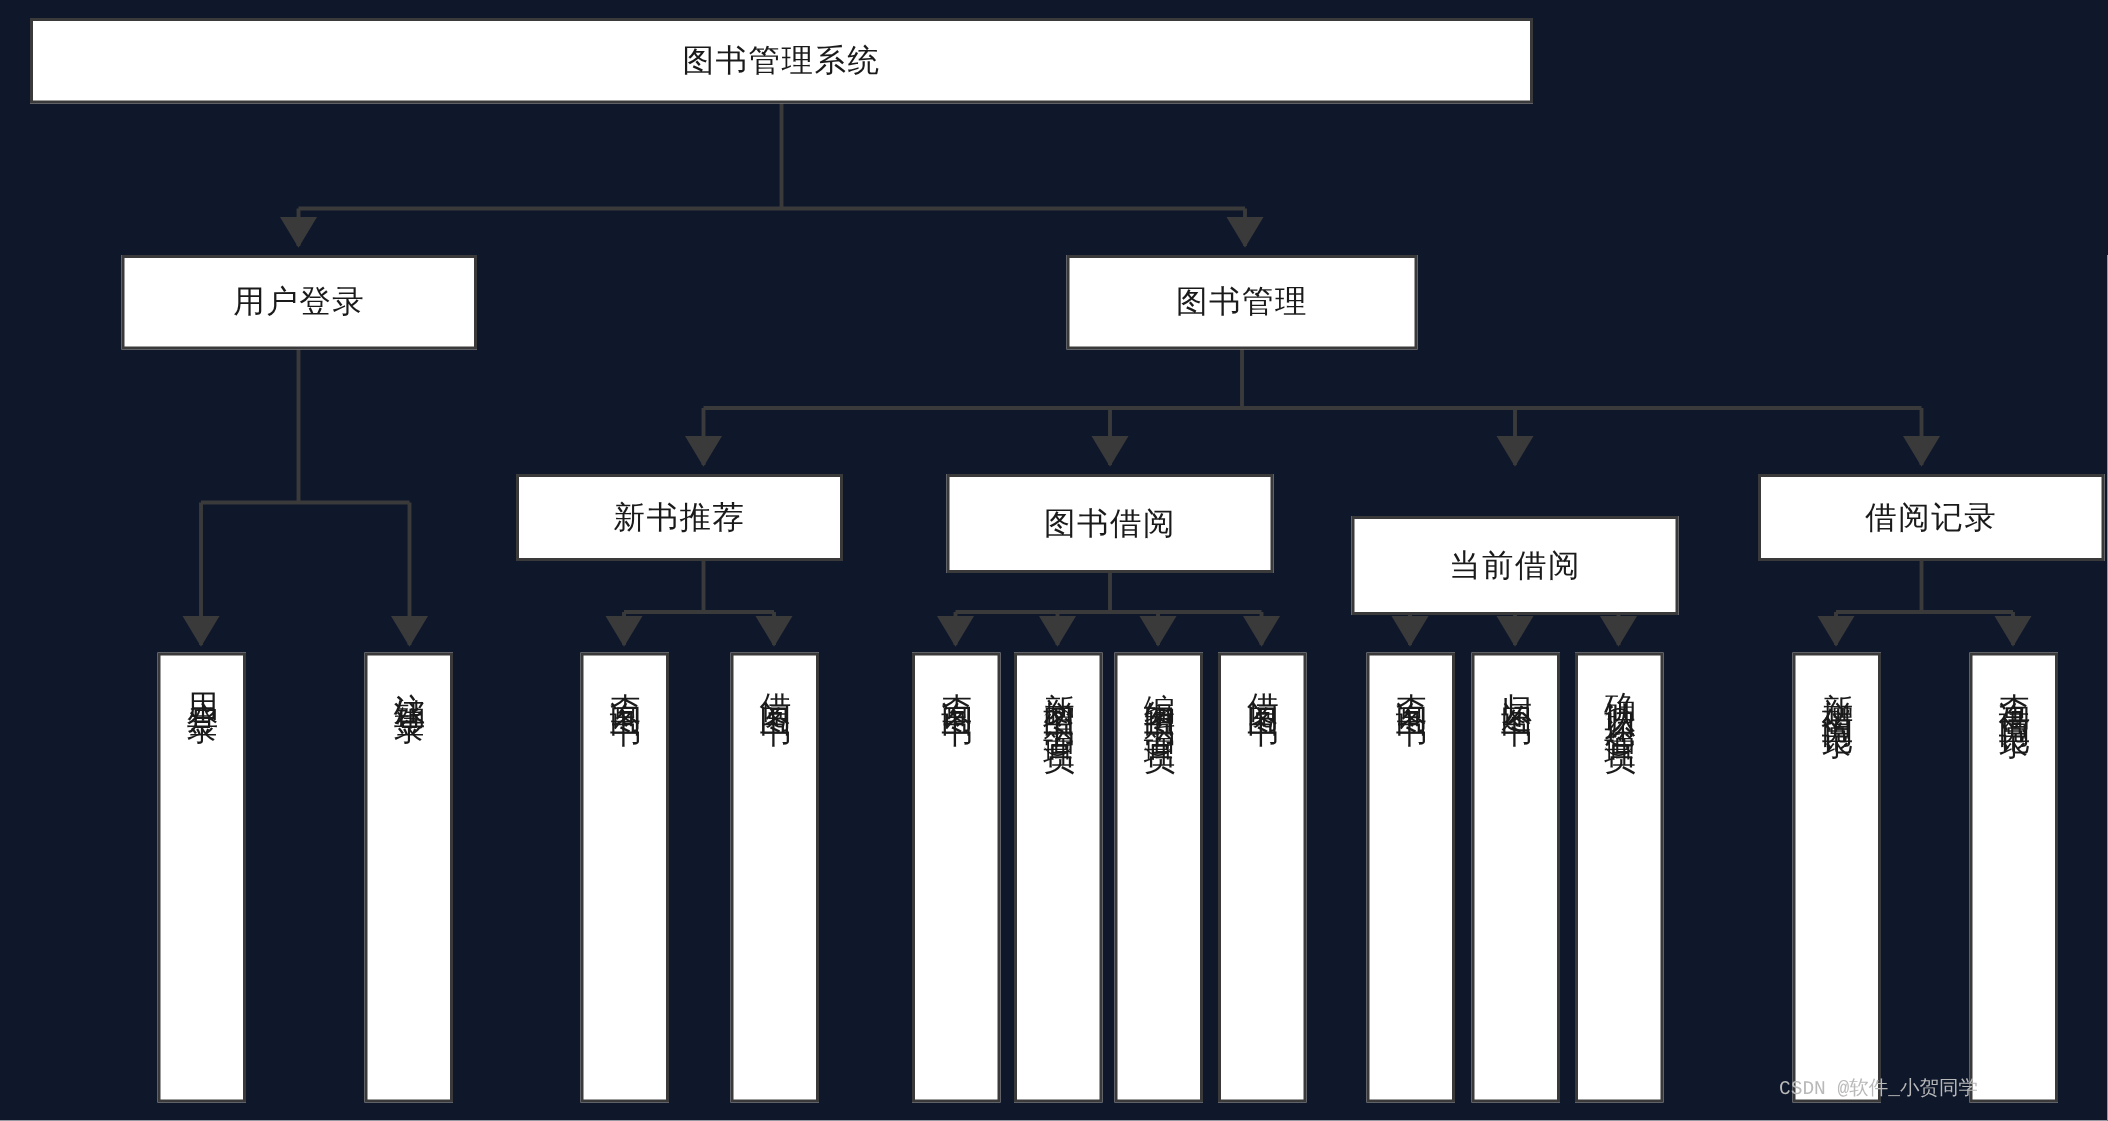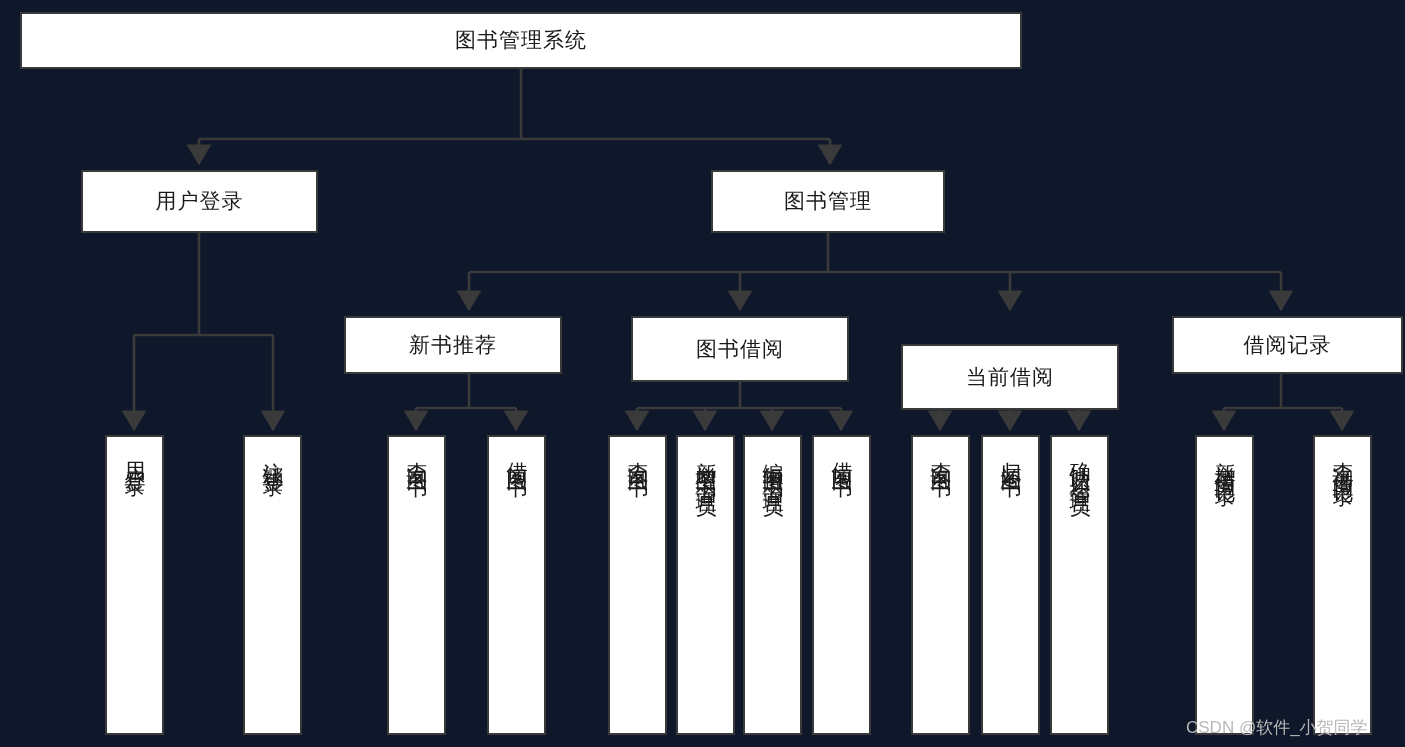--- a/index.html
+++ b/index.html
@@ -61,25 +61,25 @@
     text-orientation: upright;
     font-size: 21px;
     letter-spacing: 5px;
     line-height: 1;
     white-space: nowrap;
   }
   .watermark {
     position: absolute;
     left: 1186px;
     top: 716px;
-    font-size: 17px;
+    font-size: 13px;
     color: #b9b9b9;
     white-space: nowrap;
     z-index: 3;
-    font-family: Liberation Sans, sans-serif;
+    font-family: Liberation Mono, monospace;
   }
 </style>
 </head>
 <body>
 
 <div id="canvas">
 
   <svg id="edges" viewBox="0 0 1405 747" xmlns="http://www.w3.org/2000/svg">
     <defs>
       <marker id="arrow" viewBox="0 0 10 12" refX="9.4" refY="6" markerWidth="8" markerHeight="10" orient="auto-start-reverse">

